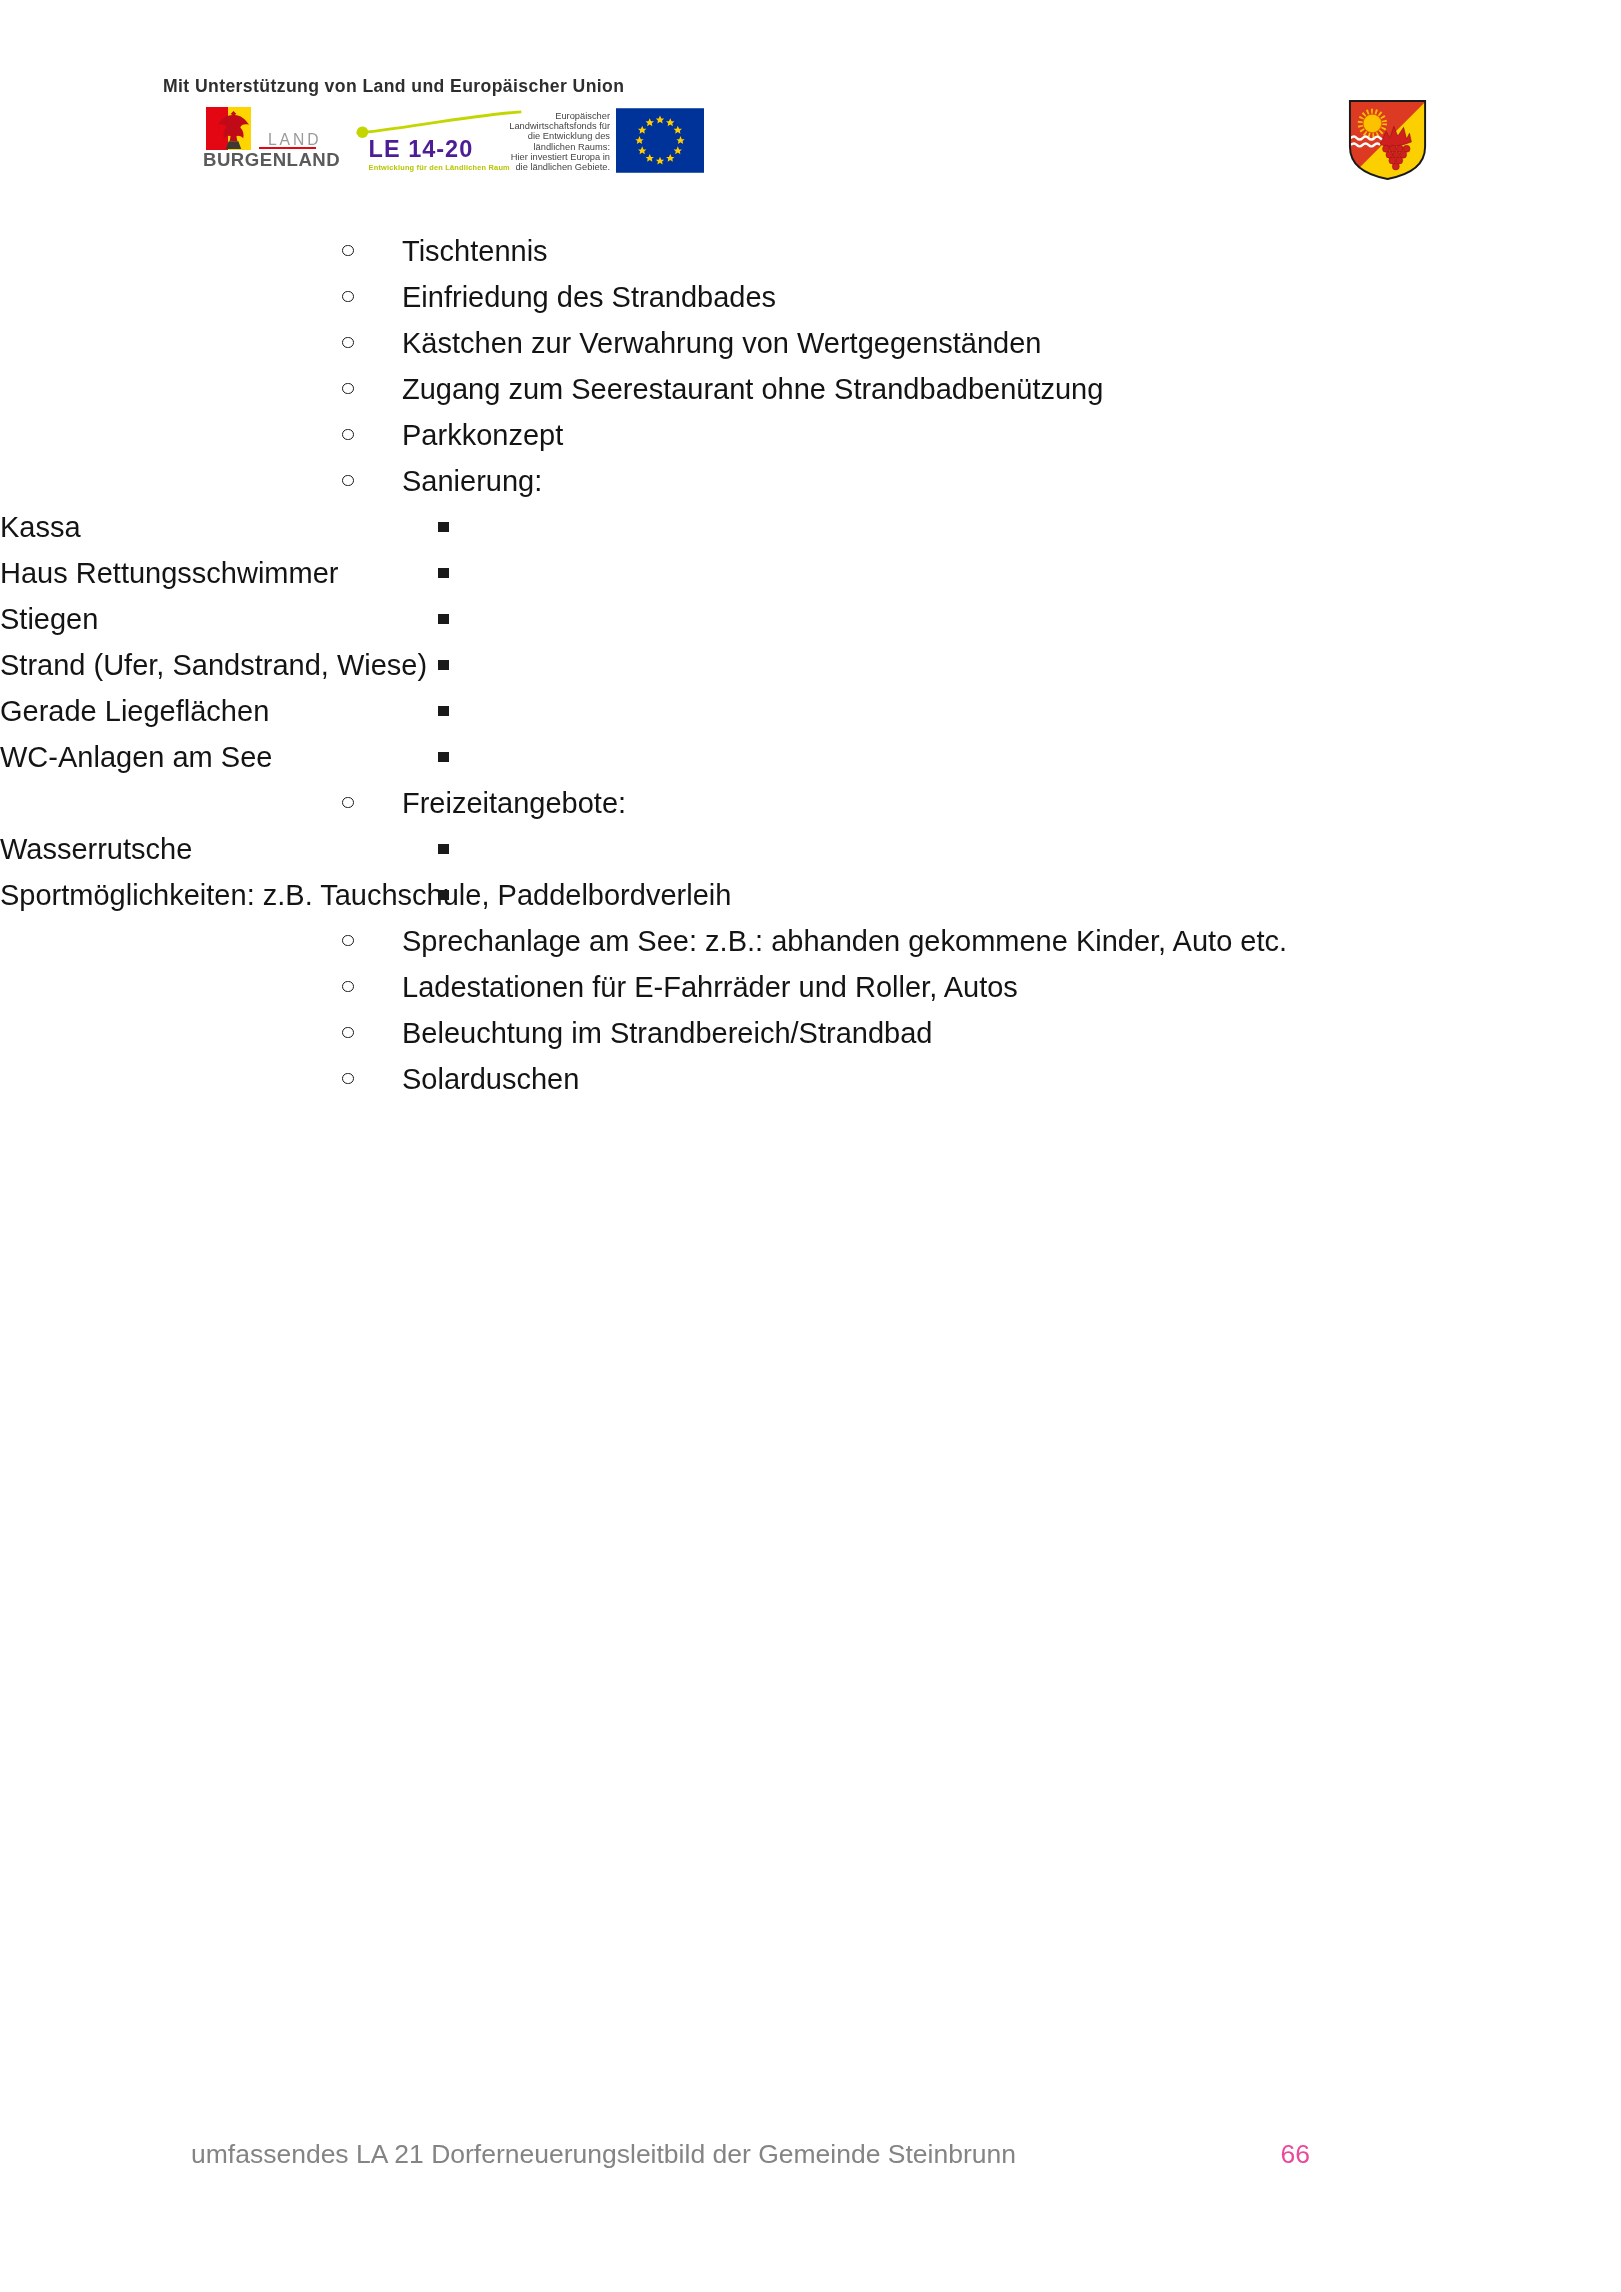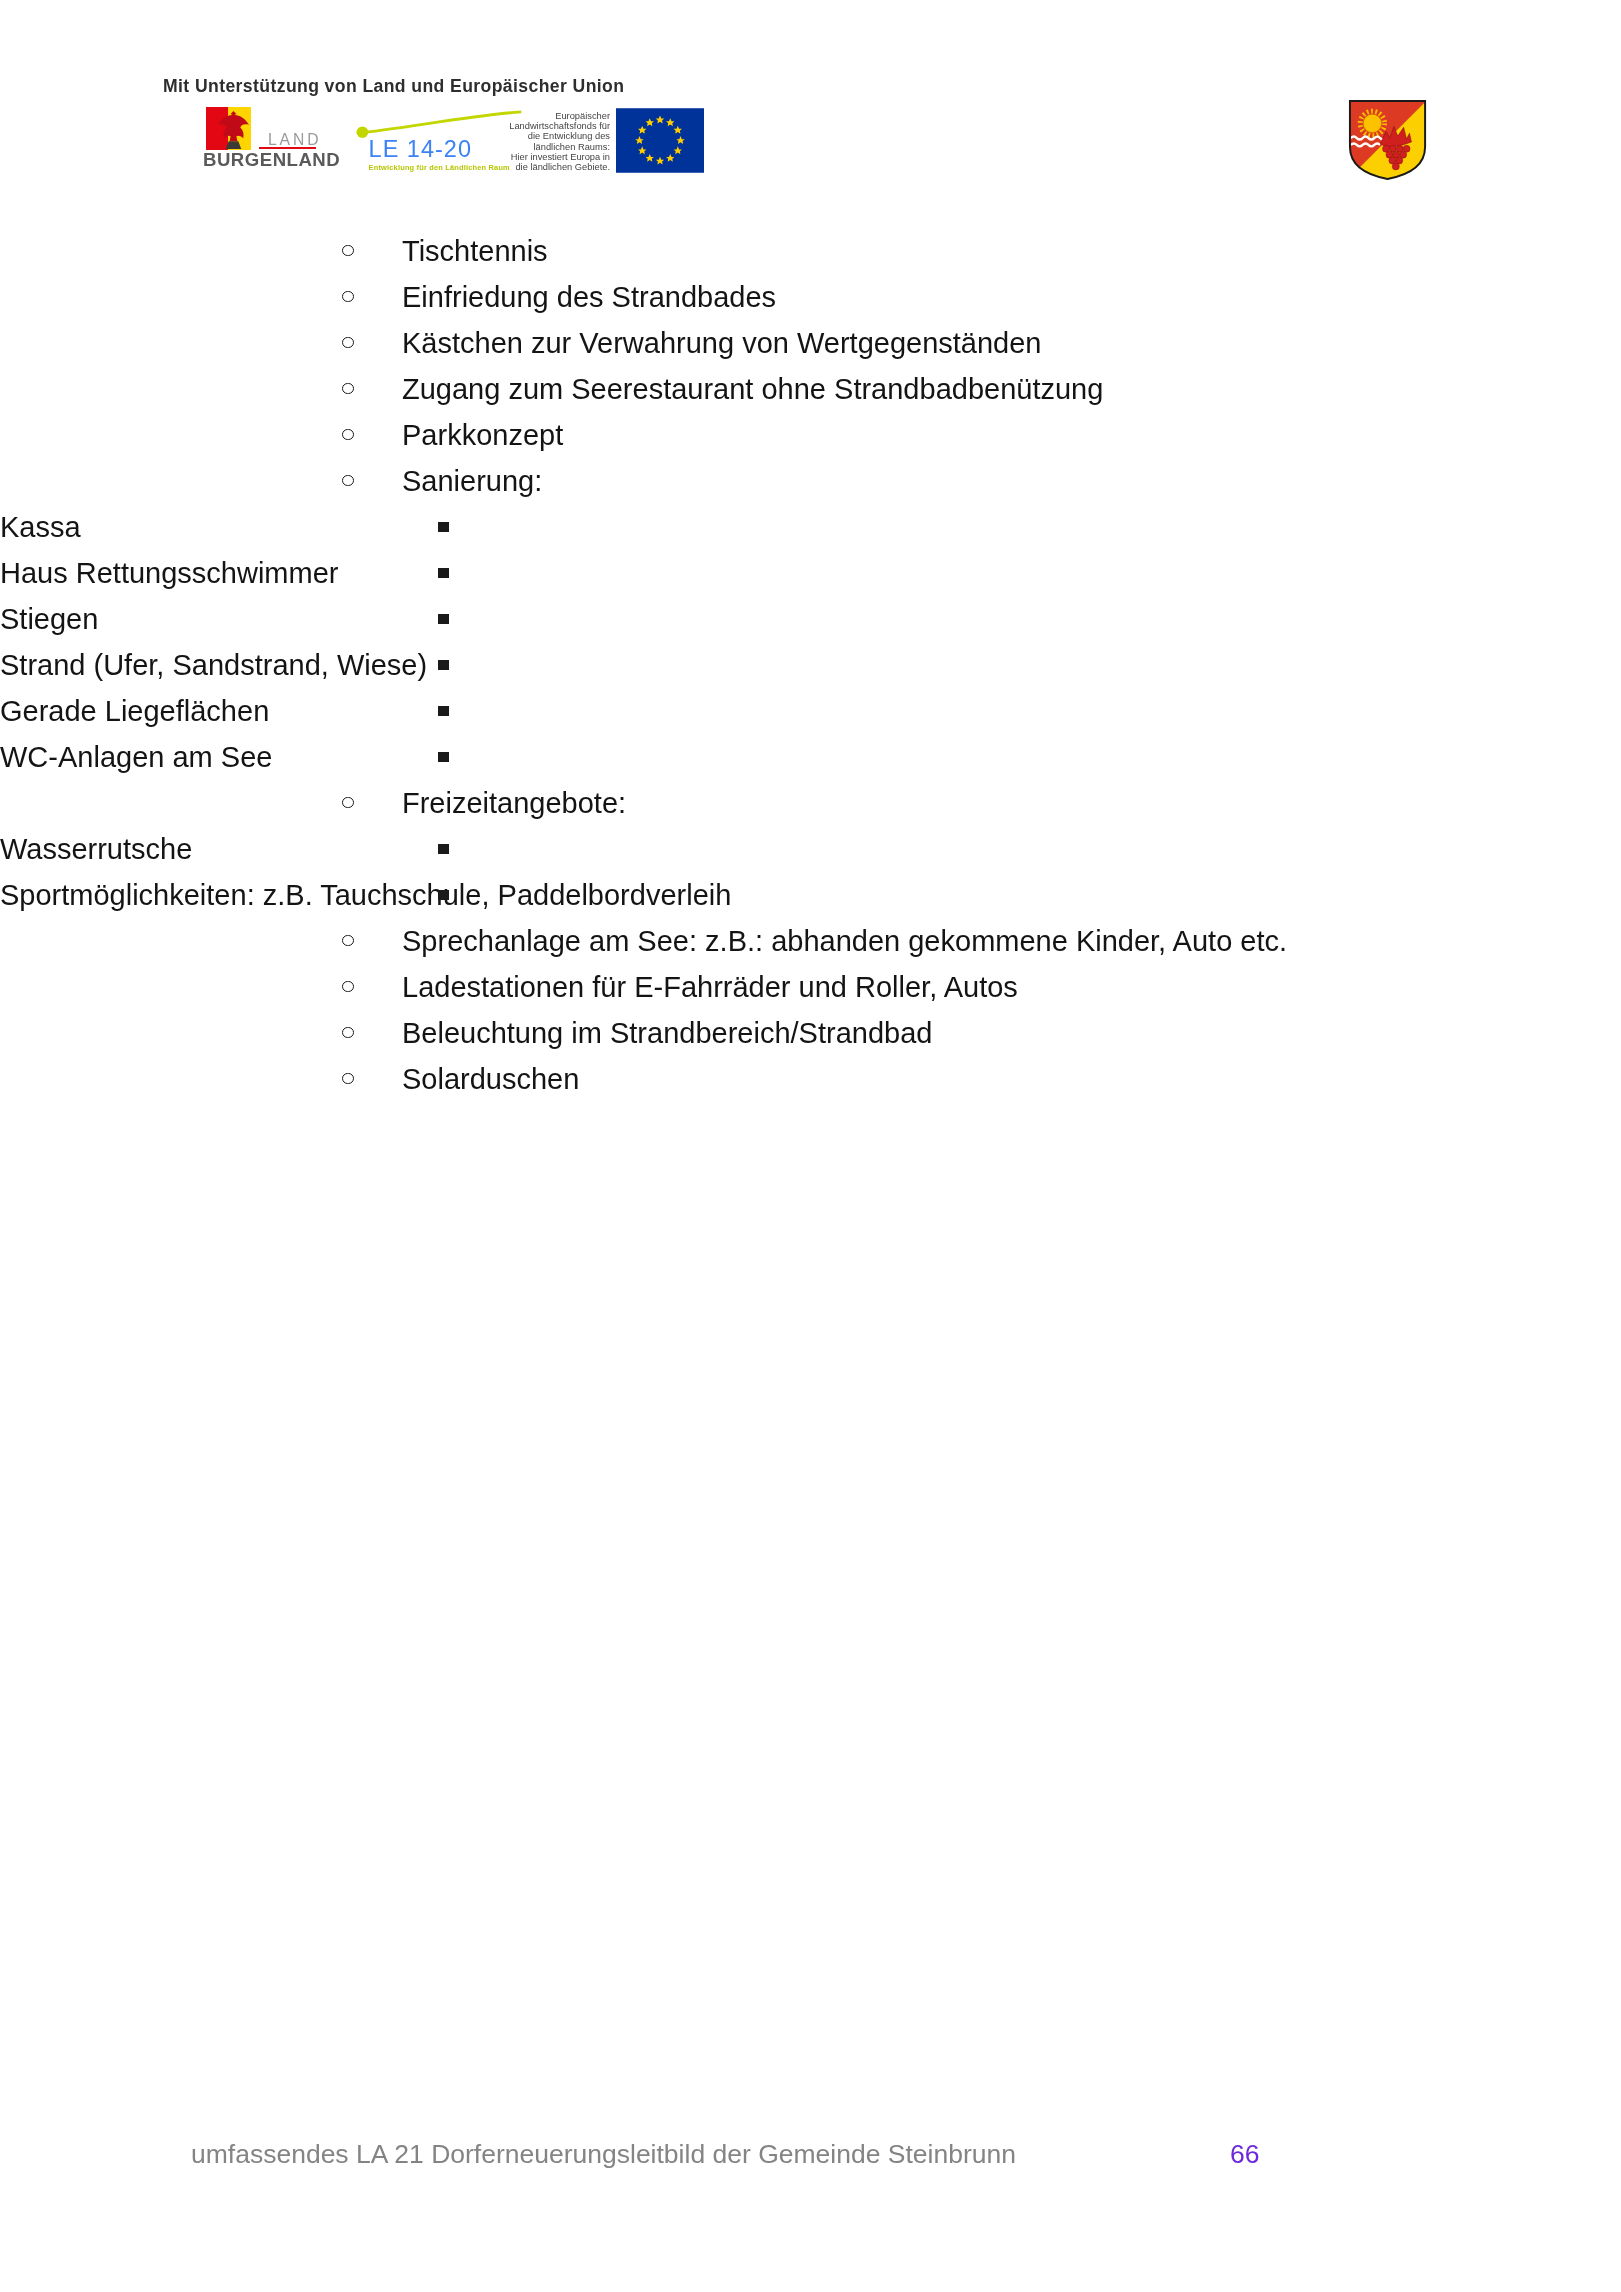--- a/index.html
+++ b/index.html
@@ -20,22 +20,22 @@
     background:linear-gradient(90deg,#e30613 0 50%, #ffd500 50% 100%); }
   .bgl-eagle { position:absolute; left:12.7px; top:6.9px; }
   .bgl-land { position:absolute; left:65px; top:29px; font-size:15.7px; color:#9a9a9a;
     letter-spacing:2.9px; white-space:nowrap; }
   .bgl-underline { position:absolute; left:56px; top:45px; width:57px; height:2px; background:#e30613; }
   .bgl-name { position:absolute; left:0px; top:47px; font-size:18.6px; font-weight:600;
     color:#5a5a5a; letter-spacing:0.5px; white-space:nowrap; }
 
   .le-logo { position:absolute; left:351px; top:93px; width:178px; height:83px; }
   .le-swoosh { position:absolute; left:0px; top:13.7px; }
-  .le-title { position:absolute; left:17.6px; top:43px; font-size:23.5px; font-weight:normal;
-    color:#3b82f6; letter-spacing:1px; white-space:nowrap; }
+  .le-title { position:absolute; left:17.6px; top:43px; font-size:23.5px; font-weight:bold;
+    color:#4c1d95; letter-spacing:1px; white-space:nowrap; }
   .le-sub { position:absolute; left:17.6px; top:70px; font-size:7.4px; font-weight:bold;
     color:#b6c600; letter-spacing:0.2px; white-space:nowrap; }
 
   .eu-fund-text {
     position:absolute; left:429px; top:111px; width:181px; text-align:right;
     font-size:9.3px; line-height:10.2px; color:#444;
   }
 
   .eu-flag { position:absolute; left:616px; top:108px; }
   .coat { position:absolute; left:1347px; top:98px; }
@@ -48,21 +48,21 @@
   .row.lvl2 { }
   .bullet-circle { position:absolute; left:342px; top:16.7px; width:11.8px; height:11.8px;
     border:1.6px solid #1a1a1a; border-radius:50%; box-sizing:border-box; }
   .bullet-square { position:absolute; left:438px; top:17.6px; width:10.8px; height:10.8px;
     background:#1a1a1a; }
 
   
   .footer-title { position:absolute; left:191px; top:2139px; font-size:26.5px;
     color:#848484; white-space:nowrap; }
   .footer-page { position:absolute; left:1230px; top:2139px; width:80px;
-    text-align:left; font-size:26.5px; color:#6d28d9; }
+    text-align:right; font-size:26.5px; color:#ec4899; }
 </style>
 </head>
 <body>
 
 <div class="page">
 
   <div class="support-title">Mit Unterstützung von Land und Europäischer Union</div>
 
   <div class="bgl-logo">
     <div class="bgl-flag"></div>

